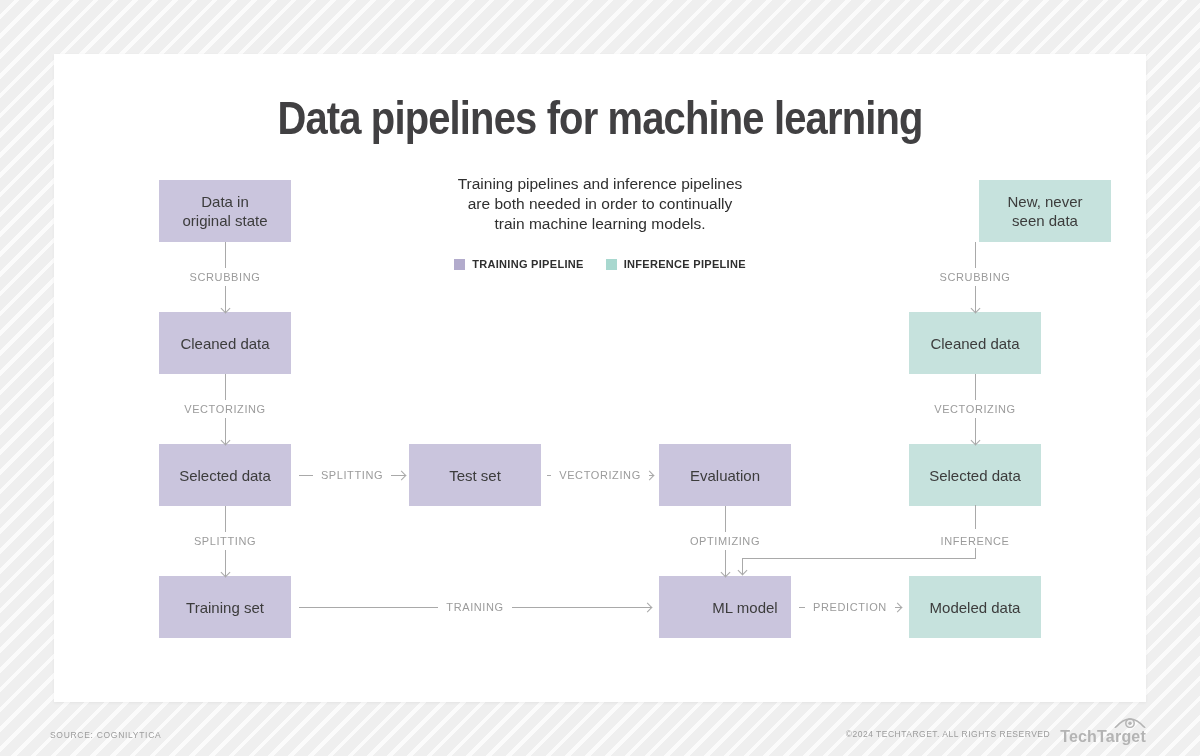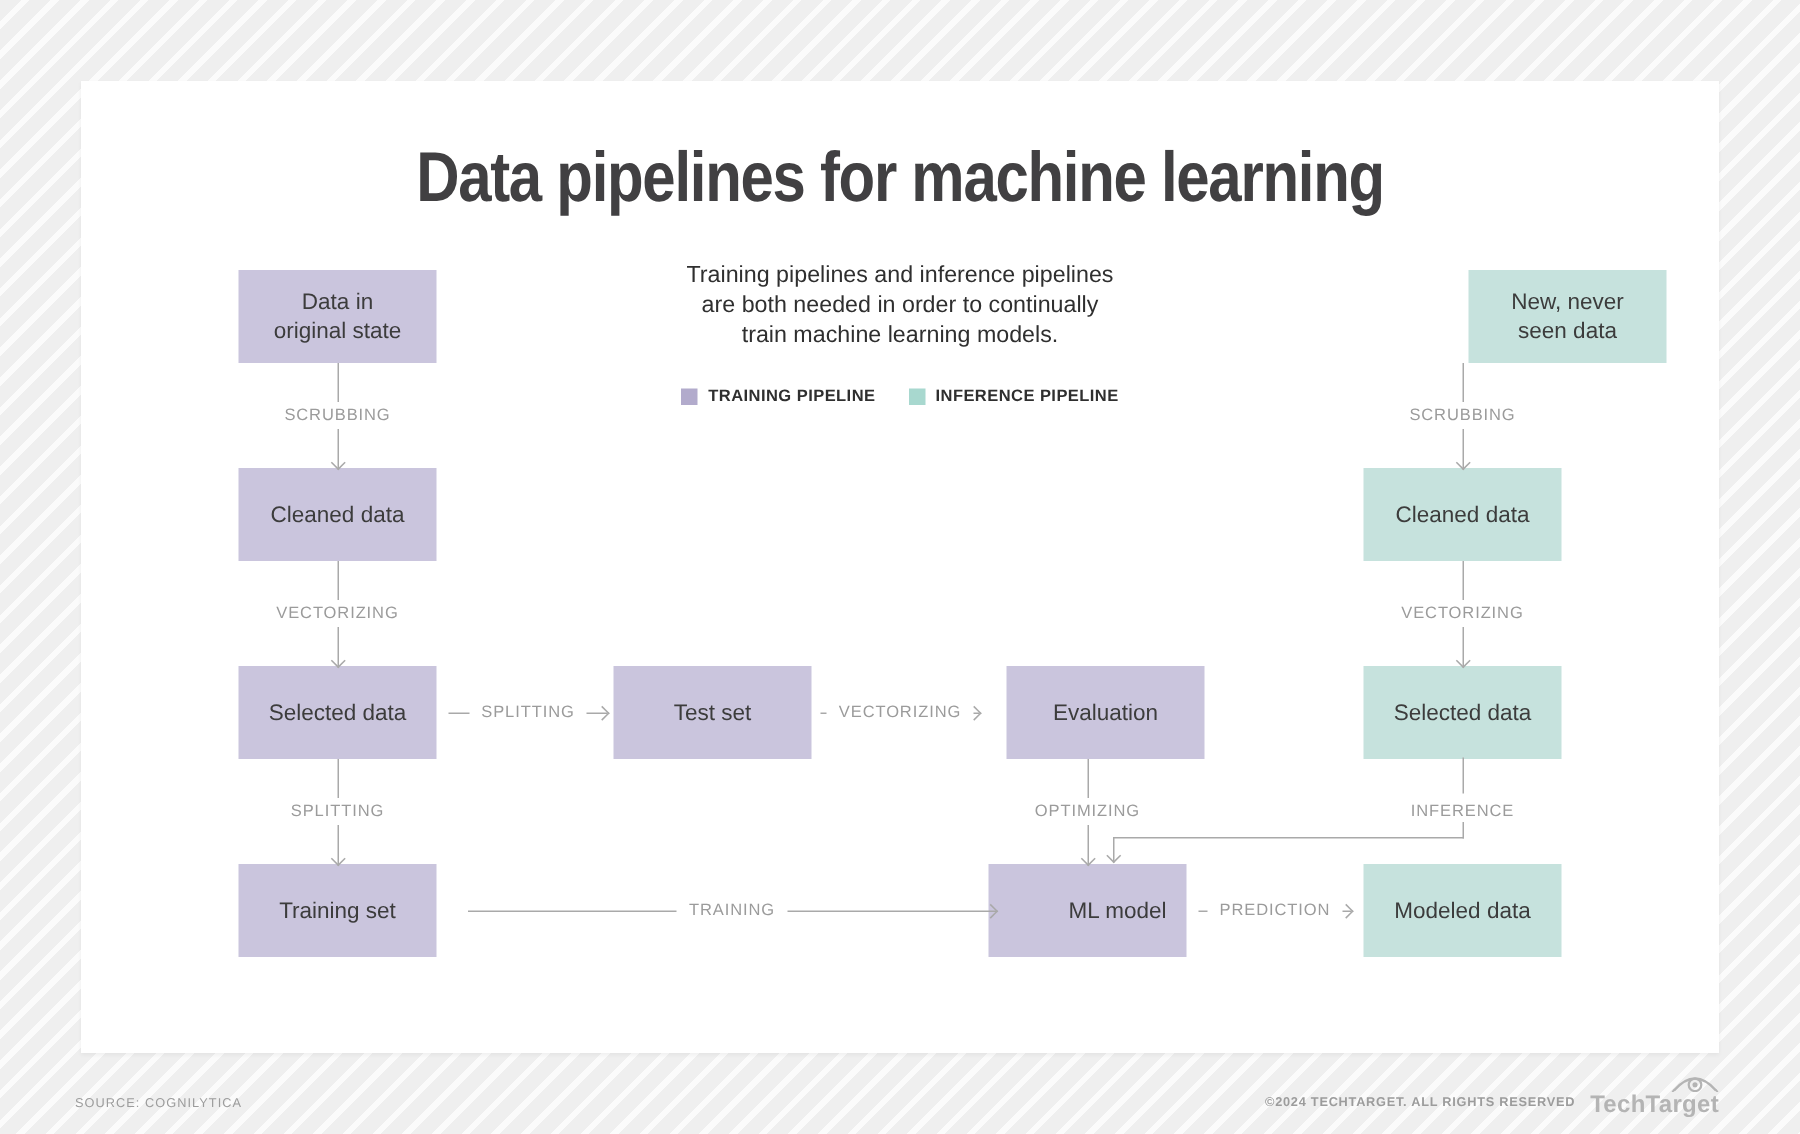--- a/index.html
+++ b/index.html
@@ -90,21 +90,21 @@
   
   .source{
     position:absolute; left:50px; top:730px;
     font-size:8.5px; font-weight:normal; color:var(--footer-text); letter-spacing:0.7px;
   }
   .footer-right{
     position:absolute; right:54px; top:710px; height:36px;
     display:flex; align-items:flex-end; gap:10px;
   }
   .copyright{
-    font-size:8.5px; font-weight:bold; color:var(--footer-text);
+    font-size:8.5px; font-weight:normal; color:var(--footer-text);
     letter-spacing:0.5px; margin-bottom:7px;
   }
   .tt-logo{position:relative; padding-top:13px; color:var(--logo-gray);}
   .tt-logo-text{font-size:16px; font-weight:600; color:var(--logo-gray); letter-spacing:0.2px;}
   .tt-eye{position:absolute; top:0; right:0;}
 </style>
 </head>
 <body>
 
 <div class="card">
@@ -125,21 +125,21 @@
       <span class="legend-label">INFERENCE PIPELINE</span>
     </div>
   </div>
 
   <div class="node purple" style="left:105px; top:126px;">Data in
 original state</div>
   <div class="node purple" style="left:105px; top:258px;">Cleaned data</div>
   <div class="node purple" style="left:105px; top:390px;">Selected data</div>
   <div class="node purple" style="left:105px; top:522px;">Training set</div>
   <div class="node purple" style="left:355px; top:390px;">Test set</div>
-  <div class="node purple" style="left:605px; top:390px;margin-left:12px;">Evaluation</div>
+  <div class="node purple" style="left:605px; top:390px;">Evaluation</div>
   <div class="node purple" style="left:605px; top:522px;padding-left:40px;">ML model</div>
 
   <div class="node teal" style="left:885px; top:126px;margin-left:40px;">New, never
 seen data</div>
   <div class="node teal" style="left:855px; top:258px;">Cleaned data</div>
   <div class="node teal" style="left:855px; top:390px;">Selected data</div>
   <div class="node teal" style="left:855px; top:522px;">Modeled data</div>
 
   <div class="vconn" style="left:111px; top:188px;">
     <div class="vline seg"></div>
@@ -175,21 +175,21 @@
   <div class="hconn" style="left:245px; top:411px; width:106px;">
     <div class="hline"></div>
     <div class="edge-label">SPLITTING</div>
     <div class="hline arrow"></div>
   </div>
   <div class="hconn" style="left:493px; top:411px; width:106px;">
     <div class="hline"></div>
     <div class="edge-label">VECTORIZING</div>
     <div class="hline arrow"></div>
   </div>
-  <div class="hconn" style="left:258px; top:543px; width:352px;">
+  <div class="hconn" style="left:245px; top:543px; width:352px;">
     <div class="hline"></div>
     <div class="edge-label">TRAINING</div>
     <div class="hline arrow"></div>
   </div>
   <div class="hconn" style="left:745px; top:543px; width:102px;">
     <div class="hline"></div>
     <div class="edge-label">PREDICTION</div>
     <div class="hline arrow"></div>
   </div>
 

